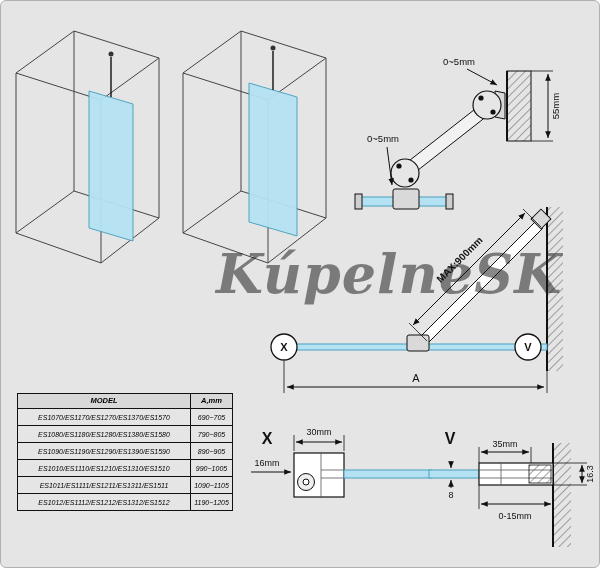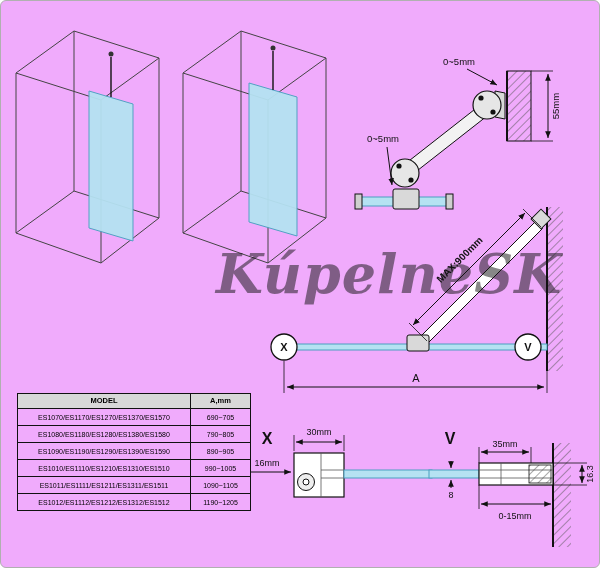--- a/index.html
+++ b/index.html
@@ -1,32 +1,32 @@
 <!DOCTYPE html>
 <html><head>
 <meta charset="utf-8">
 <style>
   html,body{margin:0;padding:0;background:#fff;}
   .page{
     position:relative;
     width:598px;height:566px;
     border:1px solid #b0b0b0;
     border-radius:6px;
-    background:#f0abfc;
+    background:#e5e5e5;
     overflow:hidden;
     font-family:"Liberation Sans",sans-serif;
   }
   .page svg{position:absolute;left:0;top:0;}
   svg text{font-family:"Liberation Sans",sans-serif;fill:#111;}
   .dim{stroke:#111;stroke-width:1;fill:none;}
   .ext{stroke:#111;stroke-width:0.8;fill:none;}
   .edge{stroke:#444;stroke-width:1;fill:none;}
   .thick{stroke:#111;stroke-width:2;fill:none;}
   .table-wrap{
-    position:absolute;left:16px;top:392px;width:234px;
+    position:absolute;left:16px;top:392px;width:216px;font-style:italic;
   }
   table{border-collapse:collapse;width:100%;}
   th,td{
     border:1px solid #111;
     font-size:7px;line-height:1;
     text-align:center;vertical-align:middle;
     padding:0 1px;height:16px;
     white-space:nowrap;
   }
   th{background:#d8d8d8;font-size:7.5px;font-weight:bold;height:14px;}

